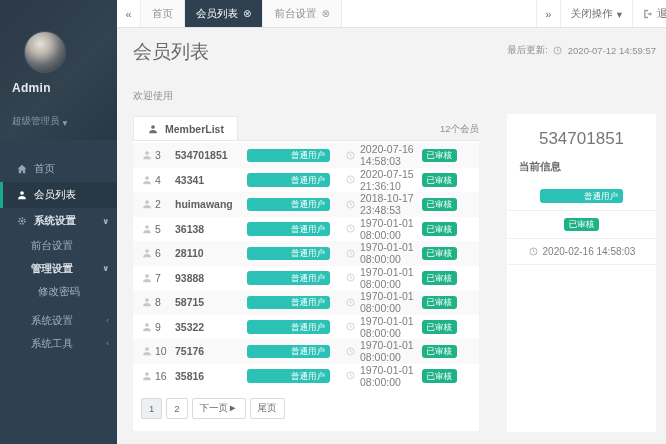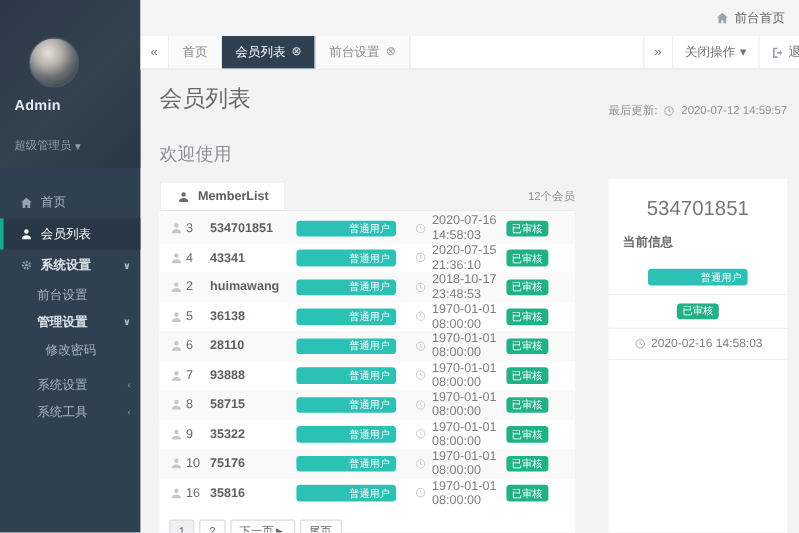--- a/index.html
+++ b/index.html
@@ -42,22 +42,22 @@
   .tab.active { background:var(--active-tab-bg,#2f4050); color:#fff; }
   .tab-close { font-size:10px; opacity:.85; cursor:pointer; }
   .tabbar-right { margin-left:auto; display:flex; align-items:stretch; }
   .tab-nav.right { border-right:none; border-left:1px solid #eceef0; }
   .closeops { display:flex; align-items:center; gap:4px; padding:0 10px; border-left:1px solid #eceef0; cursor:pointer; white-space:nowrap; color:#6d7276;}
   .logout { display:flex; align-items:center; gap:4px; padding:0 8px; border-left:1px solid #eceef0; cursor:pointer; white-space:nowrap; color:#6d7276; margin-right:-20px;}
 
   .content { flex:1; padding:6px 10px 0 16px; overflow:hidden; }
   .page-head { display:flex; justify-content:space-between; align-items:flex-start; }
   .page-title { font-size:19px; font-weight:400; color:#676a6c; margin:5px 0 4px; }
-  .page-sub { font-size:15px; color:#8d9194;margin-top:24px; }
-  .last-update { font-size:9.5px; color:#8d9194; margin-top:22px; display:flex; align-items:center; gap:4px; }
+  .page-sub { font-size:10px; color:#8d9194;margin-top:24px; }
+  .last-update { font-size:9.5px; color:#8d9194; margin-top:10px; display:flex; align-items:center; gap:4px; }
 
   .cols { display:flex; gap:28px; margin-top:11px; align-items:flex-start; }
 
   
   .member-card { width:346px; flex-shrink:0; }
   .card-tabs { display:flex; align-items:flex-end; height:26px; }
   .mtab { background:#fff; border:1px solid #e7eaec; border-bottom:0; border-radius:2px 2px 0 0; padding:6px 13px 5px; font-size:10.5px; font-weight:bold; color:#595d60; display:flex; align-items:center; gap:6px; cursor:pointer;}
   .mtab .nav-icon{ color:#6a6f73; }
   .count { margin-left:auto; font-size:9.5px; color:#8d9194; padding-bottom:4px; }
   .member-body { background:#fff; border-top:1px solid #e7eaec; padding-top:2px; }
@@ -156,30 +156,20 @@
         <div class="nav-item lvl1">
 
     <span class="nav-label">系统工具</span>
     <span class="nav-chevron">‹</span>
   </div>
       </nav>
   </aside>
 
   <div class="main">
 
-    <div class="topbar">
-      <span class="home-link">
-        <span class="nav-icon">
-            <svg viewBox="0 0 14 14" width="10" height="10" fill="currentColor">
-              <path d="M7 1L.8 6.5h1.7V13h3.3V9.5h2.4V13h3.3V6.5h1.7z"></path>
-            </svg>
-          </span>
-        <span>前台首页</span>
-      </span>
-    </div>
 
     <div class="tabbar">
       <span class="tab-nav">«</span>
       <div class="tab-list">
           <div class="tab">
     <span class="tab-label">首页</span>
 
   </div>
           <div class="tab active">
     <span class="tab-label">会员列表</span>

